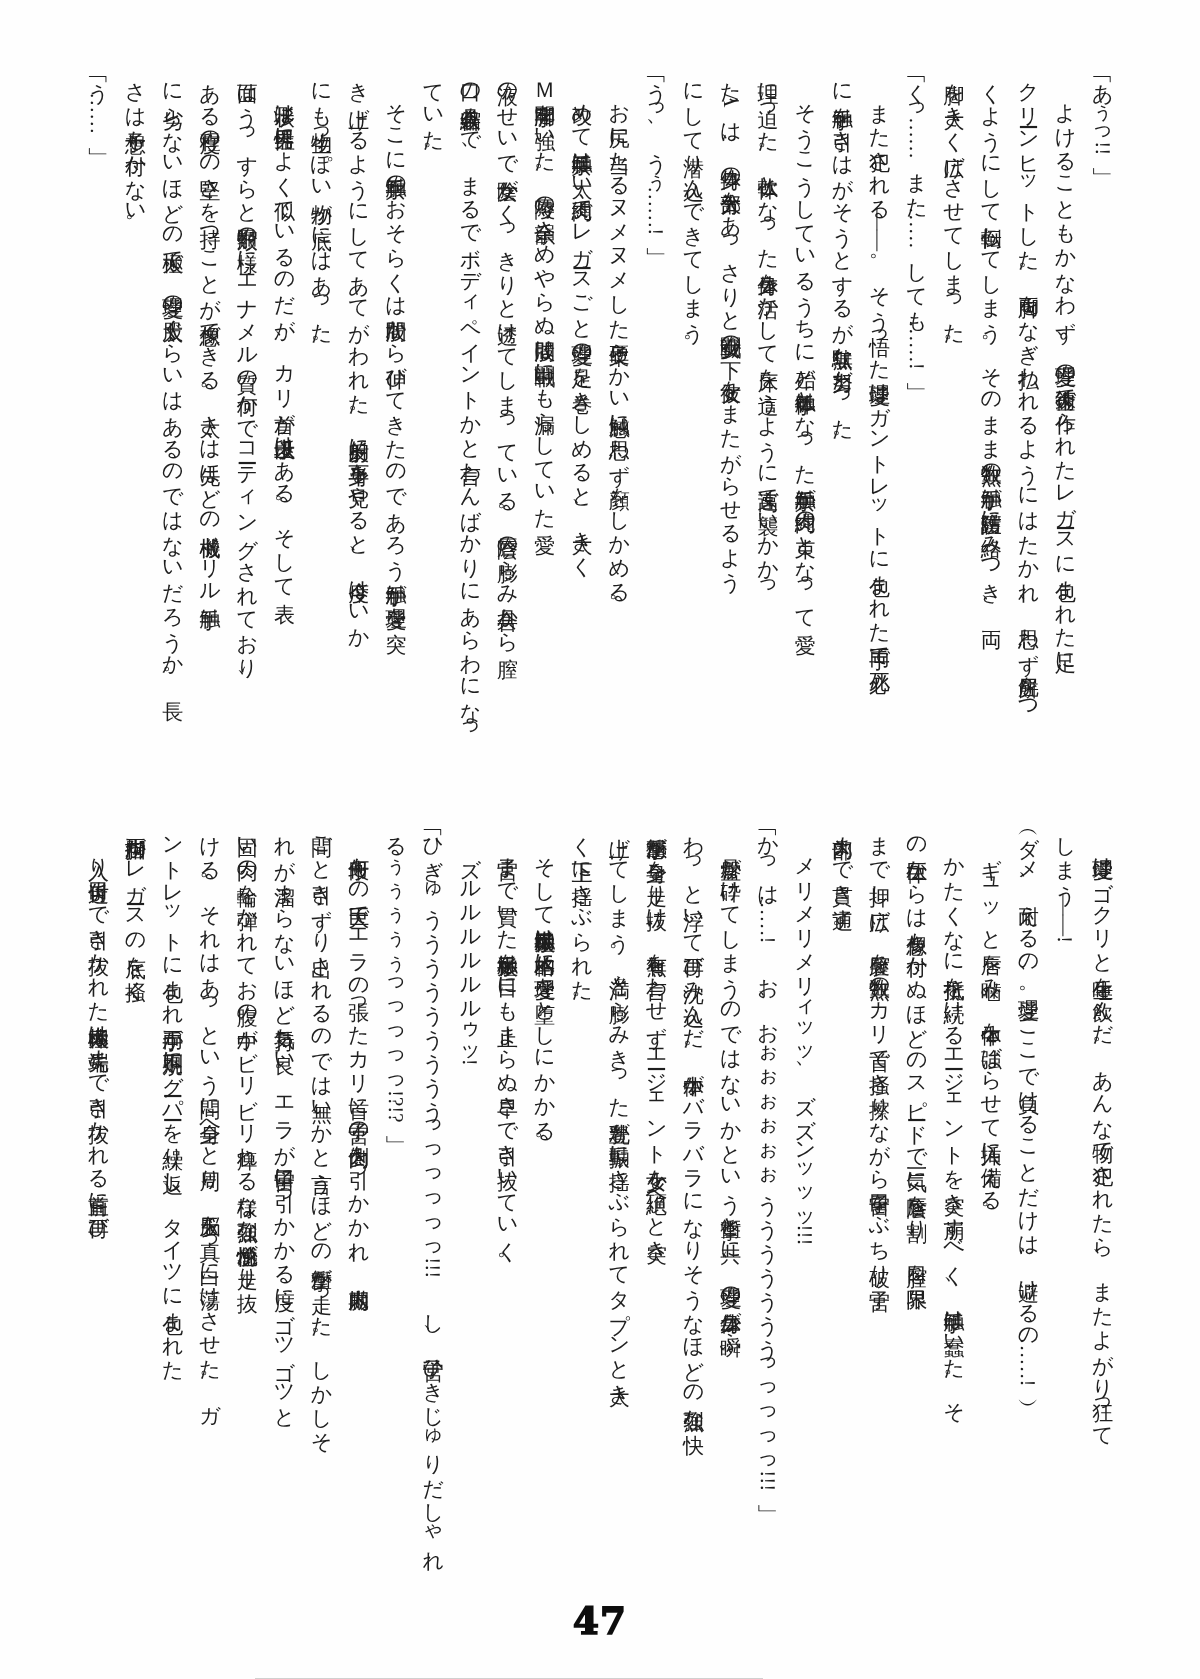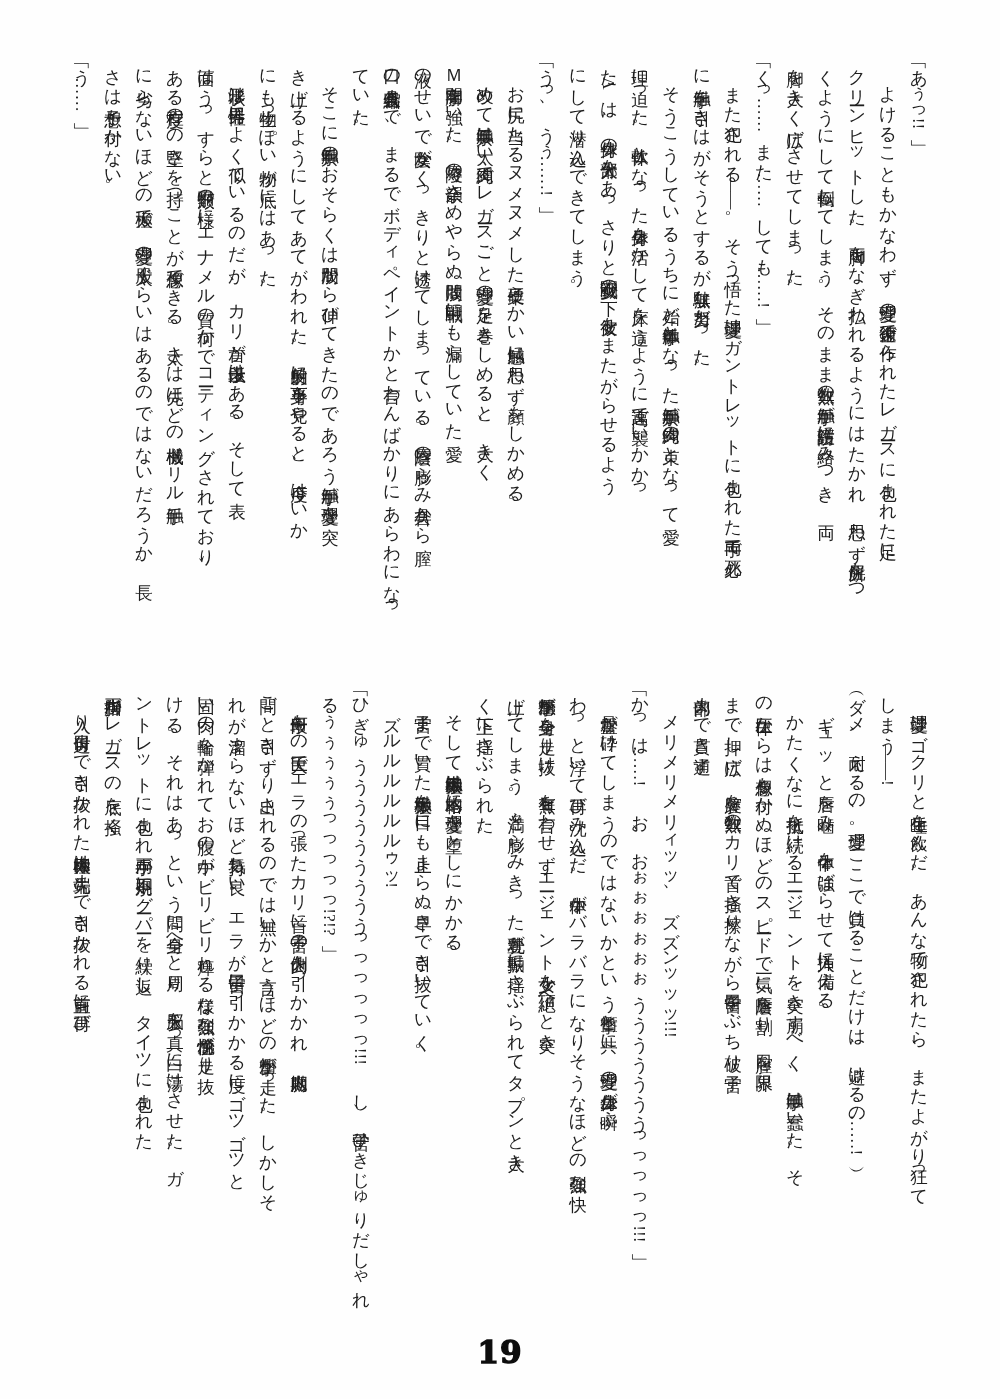--- a/index.html
+++ b/index.html
@@ -108,14 +108,14 @@
       <p>　何十段もの巨大でエラの張ったカリ首に子宮の内側を引っかかれ、内臓期</p>
       <p>間ごと引きずり出されるのでは無いかと言うほどの衝撃が走った。しかしそ</p>
       <p>れが溜まらないほど気持ち良い。エラが子宮口に引っかかる度にゴツゴツと</p>
       <p>固い肉の輪を弾かれてお腹の中がビリビリ痺れる様な強烈な愉悦感が走り抜</p>
       <p>ける。それはあっという間に全身へと周り、脳天を真っ白に蕩けさせた。ガ</p>
       <p>ントレットに包まれ両手が不規則にグーパーを繰り返し、タイツに包まれた</p>
       <p>両脚指がレガースの底を掻く。</p>
       <p>　入り口付近まで引き抜かれた極太肉棒は先端まで引き抜かれる直前に再び</p>
     </div>
 
-  <div class="page-num">19</div>
+  <div class="page-num">47</div>
 </div>
 
 </body></html>

